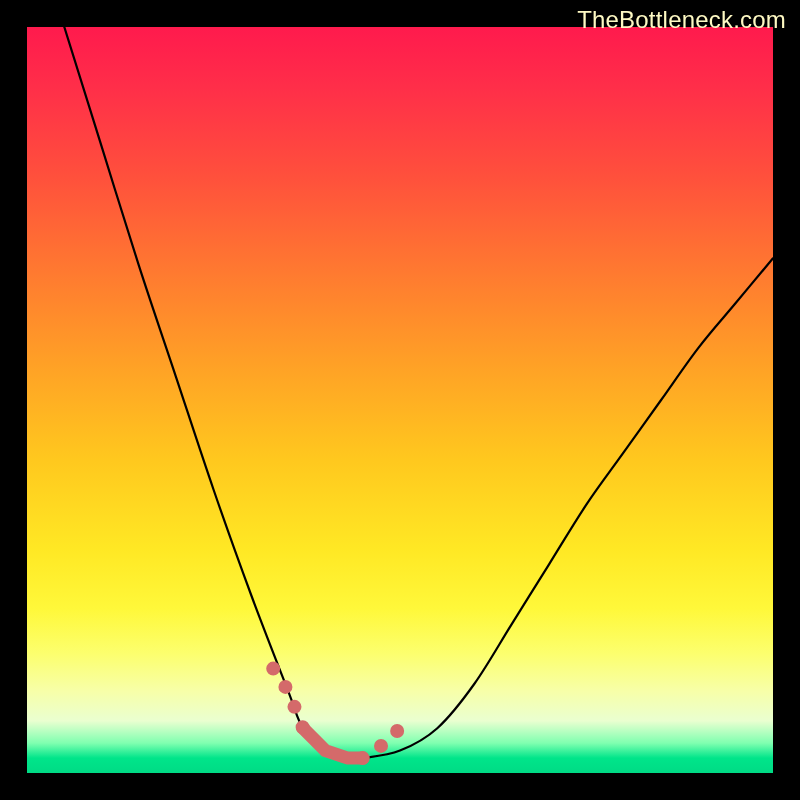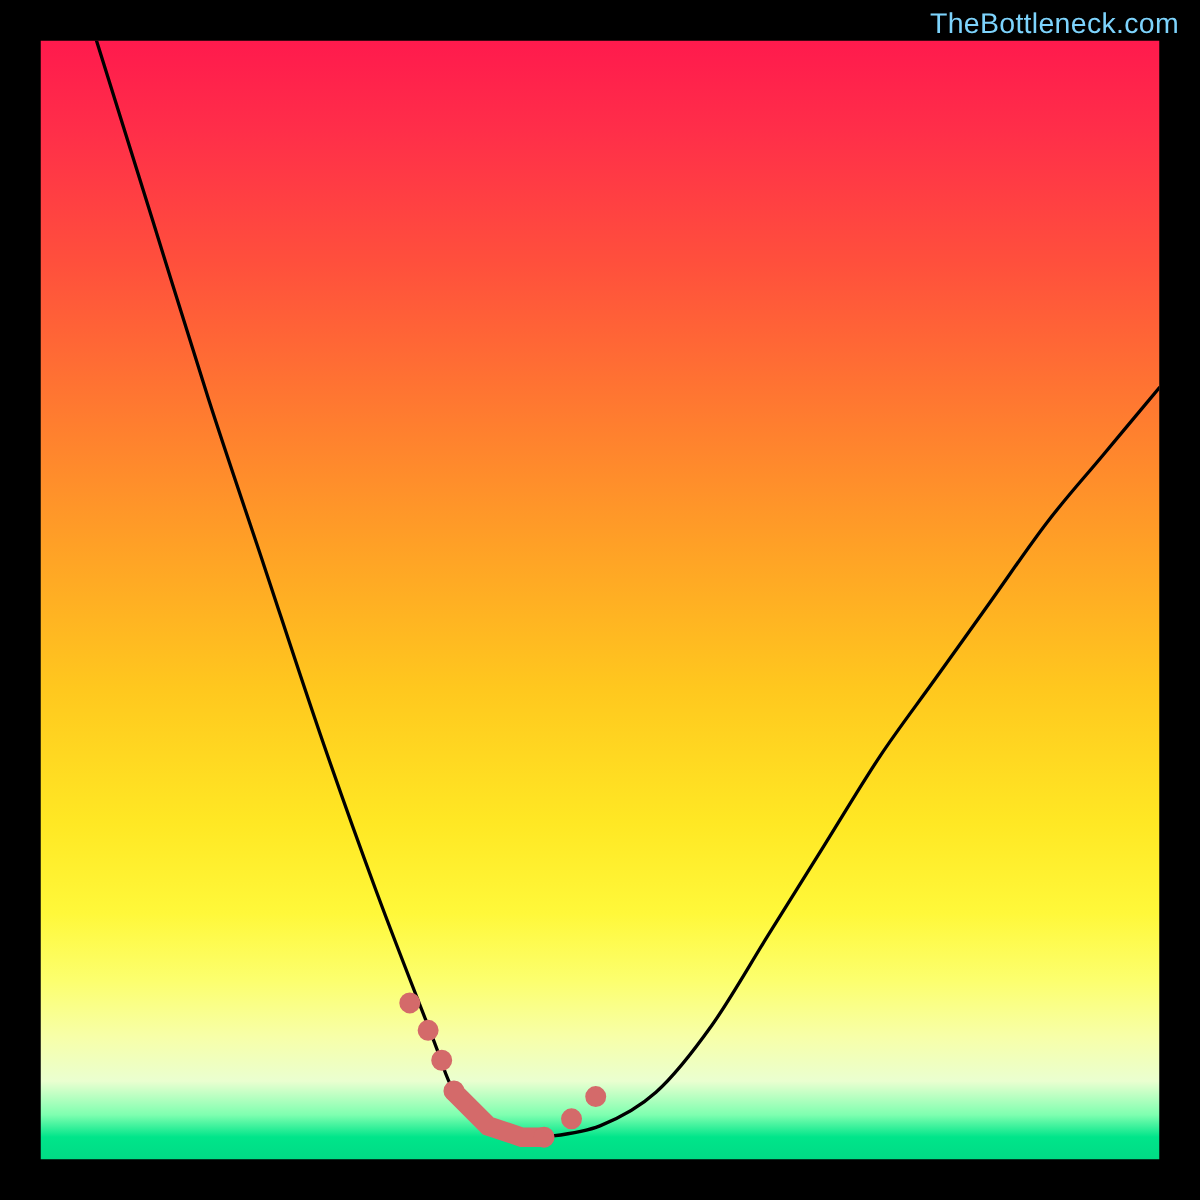--- a/index.html
+++ b/index.html
@@ -14,22 +14,22 @@
   .frame {
     position: relative;
     width: 800px;
     height: 800px;
     background: #000;
   }
   .attribution {
     position: absolute;
     top: 6px;
     right: 14px;
-    color: #7dd3fc;
-    font-size: 19px;
+    color: #fef9c3;
+    font-size: 24px;
     font-weight: 500;
     letter-spacing: 0.2px;
     z-index: 3;
   }
   .plot-area {
     position: absolute;
     left: 27px;
     top: 27px;
     width: 746px;
     height: 746px;

